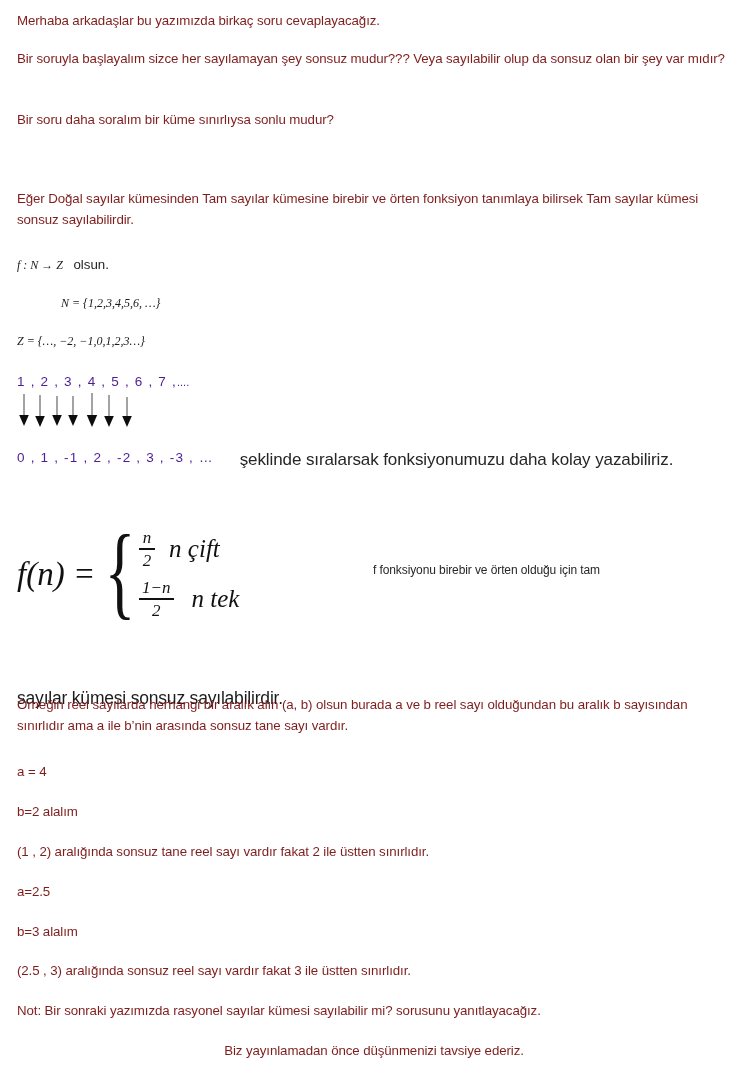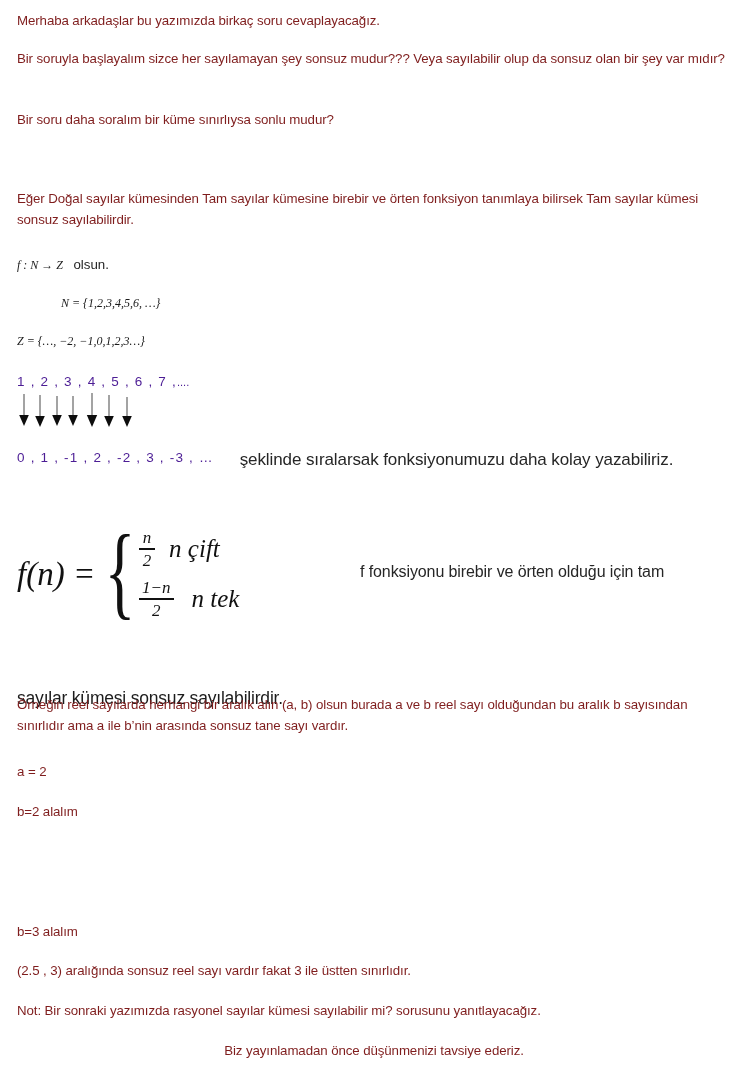--- a/index.html
+++ b/index.html
@@ -139,23 +139,23 @@
     font-size: 25px;
     padding-left: 14px;
     white-space: nowrap;
     font-family: Liberation Serif, serif;
   }
   .case-row.odd .case-label {
     padding-left: 18px;
   }
   .side-note {
     position: absolute;
-    left: 360px;
+    left: 373px;
     top: 563px;
-    font-size: 16px;
+    font-size: 12px;
     color: #262626;
     white-space: nowrap;
     letter-spacing: -0.1px;
   }
 </style>
 </head>
 <body>
 
 <div class="page">
 
@@ -239,25 +239,27 @@
       </span>
     </span>
   </div>
 
   <div class="side-note">f fonksiyonu birebir ve örten olduğu için tam</div>
 
   <div class="block big-line" style="top:645px;margin-top:41px;">sayılar kümesi  sonsuz sayılabilirdir.</div>
 
   <div class="block para" style="top:694px;">Örneğin reel sayılarda herhangi bir aralık alın (a, b) olsun burada a ve b reel sayı olduğundan bu aralık b sayısından sınırlıdır ama a ile b’nin arasında sonsuz tane sayı vardır.</div>
 
-  <div class="block para" style="top:761px;">a = 2</div>
+  <div class="block para" style="top:761px;">a = 4</div>
 
   <div class="block para" style="top:801px;">b=2 alalım</div>
 
-
+  <div class="block para" style="top:841px;">(1 , 2) aralığında sonsuz tane reel sayı vardır fakat 2 ile üstten sınırlıdır.</div>
+
+  <div class="block para" style="top:881px;">a=2.5</div>
 
   <div class="block para" style="top:921px;">b=3 alalım</div>
 
   <div class="block para" style="top:960px;">(2.5 , 3) aralığında sonsuz reel sayı vardır fakat 3 ile üstten sınırlıdır.</div>
 
   <div class="block para" style="top:1000px;">Not: Bir sonraki yazımızda rasyonel sayılar kümesi sayılabilir mi? sorusunu yanıtlayacağız.</div>
 
   <div class="block para" style="top:1040px;text-align:center;">Biz yayınlamadan önce düşünmenizi tavsiye ederiz.</div>
 
 </div>

